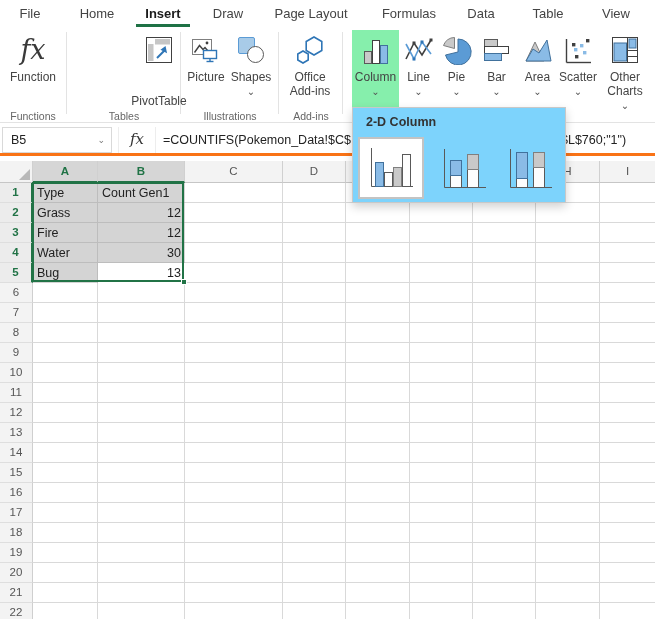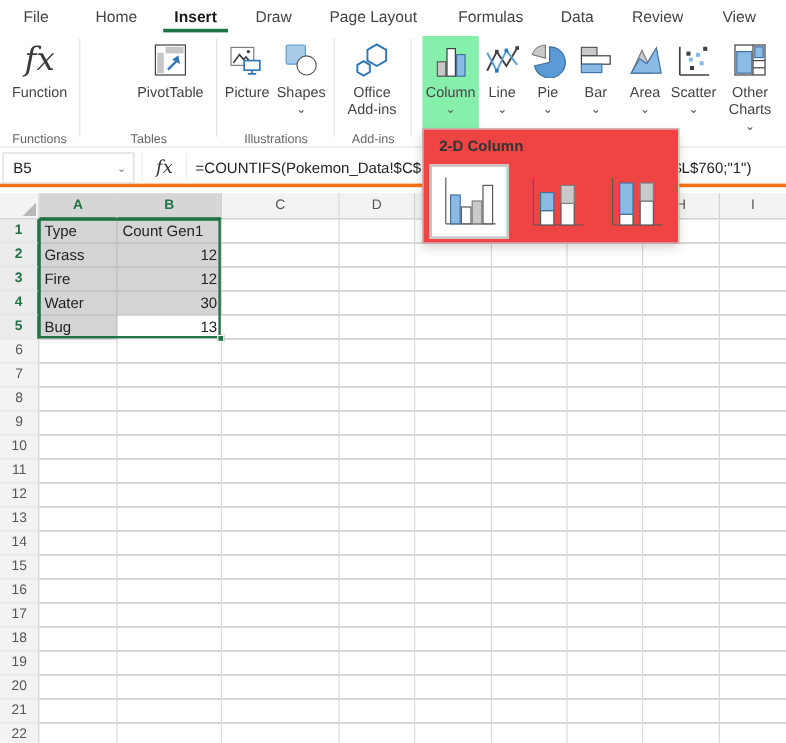--- a/index.html
+++ b/index.html
@@ -49,21 +49,21 @@
     background-position:64px 0,151px 0,249px 0,312px 0,376px 0,439px 0,502px 0,566px 0,0 0; }
   .selfill { position:absolute; left:0; top:0; width:152px; height:100px; background:#d4d4d4; z-index:1; }
   .selline { position:absolute; background:#bdbdbd; z-index:1; }
   .activecell { position:absolute; left:65px; top:80px; width:87px; height:20px; background:#fff; z-index:1; }
   .selborder { position:absolute; left:-1px; top:-1px; width:152px; height:100px; border:2px solid #217346; z-index:3; pointer-events:none; }
   .selhandle { position:absolute; left:148px; top:96px; width:6px; height:6px; background:#217346; border:1px solid #fff; z-index:4; }
   .ctext { position:absolute; font-size:12.5px; color:#222; line-height:20px; z-index:2; white-space:nowrap; }
   .num { text-align:right; }
 
   
-  .panel { position:absolute; left:352px; top:107px; width:214px; height:96px; background:#ef4444; border:1px solid #c8c8c8; box-shadow:0 4px 9px rgba(0,0,0,.18); z-index:10; }
+  .panel { position:absolute; left:352px; top:107px; width:214px; height:96px; background:#7dd3fc; border:1px solid #c8c8c8; box-shadow:0 4px 9px rgba(0,0,0,.18); z-index:10; }
   .ptitle { position:absolute; left:13px; top:7px; font-size:12.5px; font-weight:bold; color:#333; }
   .tile { position:absolute; display:flex; align-items:center; justify-content:center; }
   .tile.seltile { border:2px solid #c3c3c3; background:#fff; }
 
   
   .tip { position:absolute; left:207px; top:208px; width:363px; height:103px; background:#fff; border:1px solid #bfbfbf; box-shadow:2px 3px 6px rgba(0,0,0,.18); z-index:11; font-size:12px; color:#333; }
   .tip .notch { position:absolute; left:176px; top:-7px; width:12px; height:12px; background:#fff; border-left:1px solid #bfbfbf; border-top:1px solid #bfbfbf; transform:rotate(45deg); }
   .tip .t { position:absolute; left:15px; top:10px; font-size:12.5px; }
   .tip .p1 { position:absolute; left:15px; top:38px; width:340px; line-height:19px; }
   .tip .p2 { position:absolute; left:15px; top:66px; width:335px; line-height:19px; }
@@ -74,37 +74,37 @@
 <div id="app">
 
   <div class="tabbar">
     <div class="rtab" style="left:12px;width:36px;">File</div>
     <div class="rtab" style="left:72px;width:50px;">Home</div>
     <div class="rtab active" style="left:136px;width:54px;">Insert</div>
     <div class="rtab" style="left:206px;width:44px;">Draw</div>
     <div class="rtab" style="left:268px;width:86px;">Page Layout</div>
     <div class="rtab" style="left:376px;width:66px;">Formulas</div>
     <div class="rtab" style="left:460px;width:42px;">Data</div>
-    <div class="rtab" style="left:518px;width:60px;">Review</div>
+    <div class="rtab" style="left:518px;width:60px;">Table</div>
     <div class="rtab" style="left:594px;width:44px;">View</div>
   </div>
 
   <div class="ribbon">
     <div class="gsep" style="left:66px;"></div>
     <div class="gsep" style="left:180px;"></div>
     <div class="gsep" style="left:278px;"></div>
     <div class="gsep" style="left:342px;"></div>
 
     <div class="rbtn" style="left:0;width:66px;">
       <span class="icn fxicon">fx</span>
       <span class="lbl">Function</span>
     </div>
 
 
-    <div class="rbtn" style="left:111px;width:62px;">
+    <div class="rbtn" style="left:128px;width:62px;gap:24px;">
       <span class="icn">
         <svg width="30" height="30" viewBox="0 0 30 30">
             <rect x="2.5" y="2.5" width="25" height="25" fill="#fff" stroke="#404040"></rect>
             <rect x="4" y="9" width="5.5" height="17" fill="#c6c6c6"></rect>
             <rect x="11" y="4" width="15" height="5.5" fill="#c6c6c6"></rect>
             <path d="M13 23 L21 15" stroke="#2e75b6" stroke-width="2" fill="none"></path>
             <path d="M21 11 L23.5 18 L16.5 15.5 Z" fill="#2e75b6" transform="rotate(8 21 15)"></path>
           </svg>
       </span>
       <span class="lbl">PivotTable</span>

